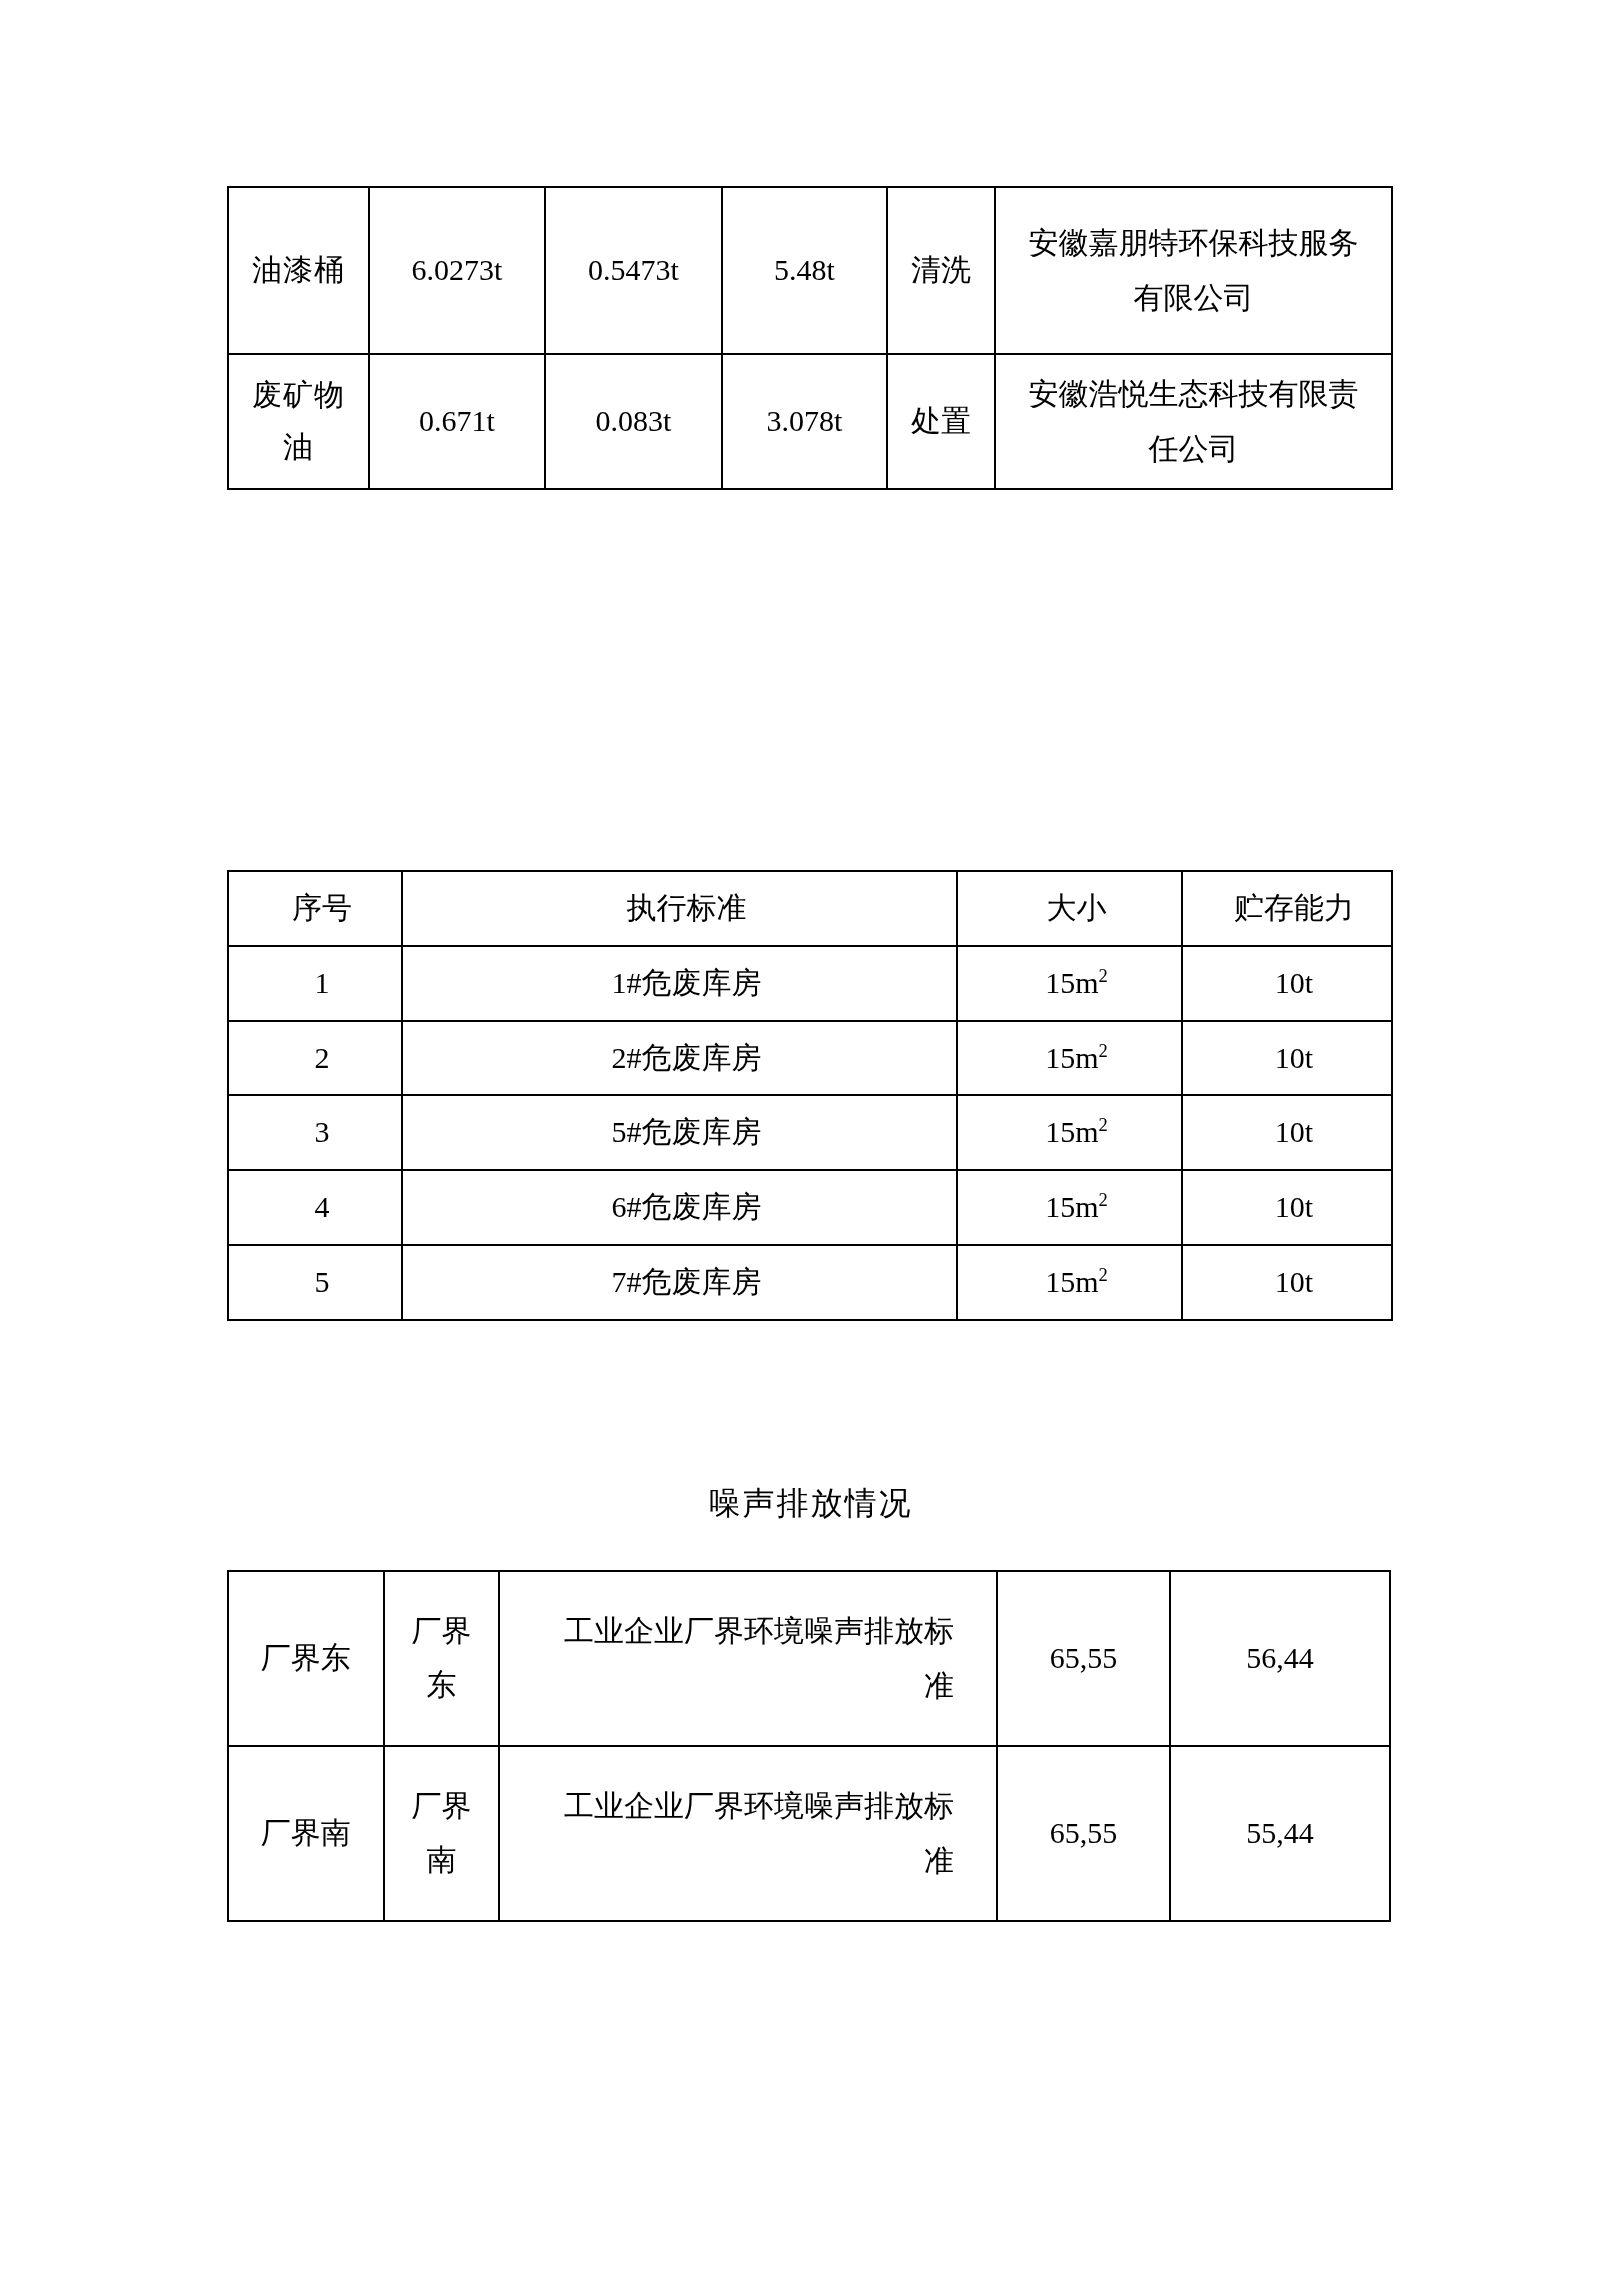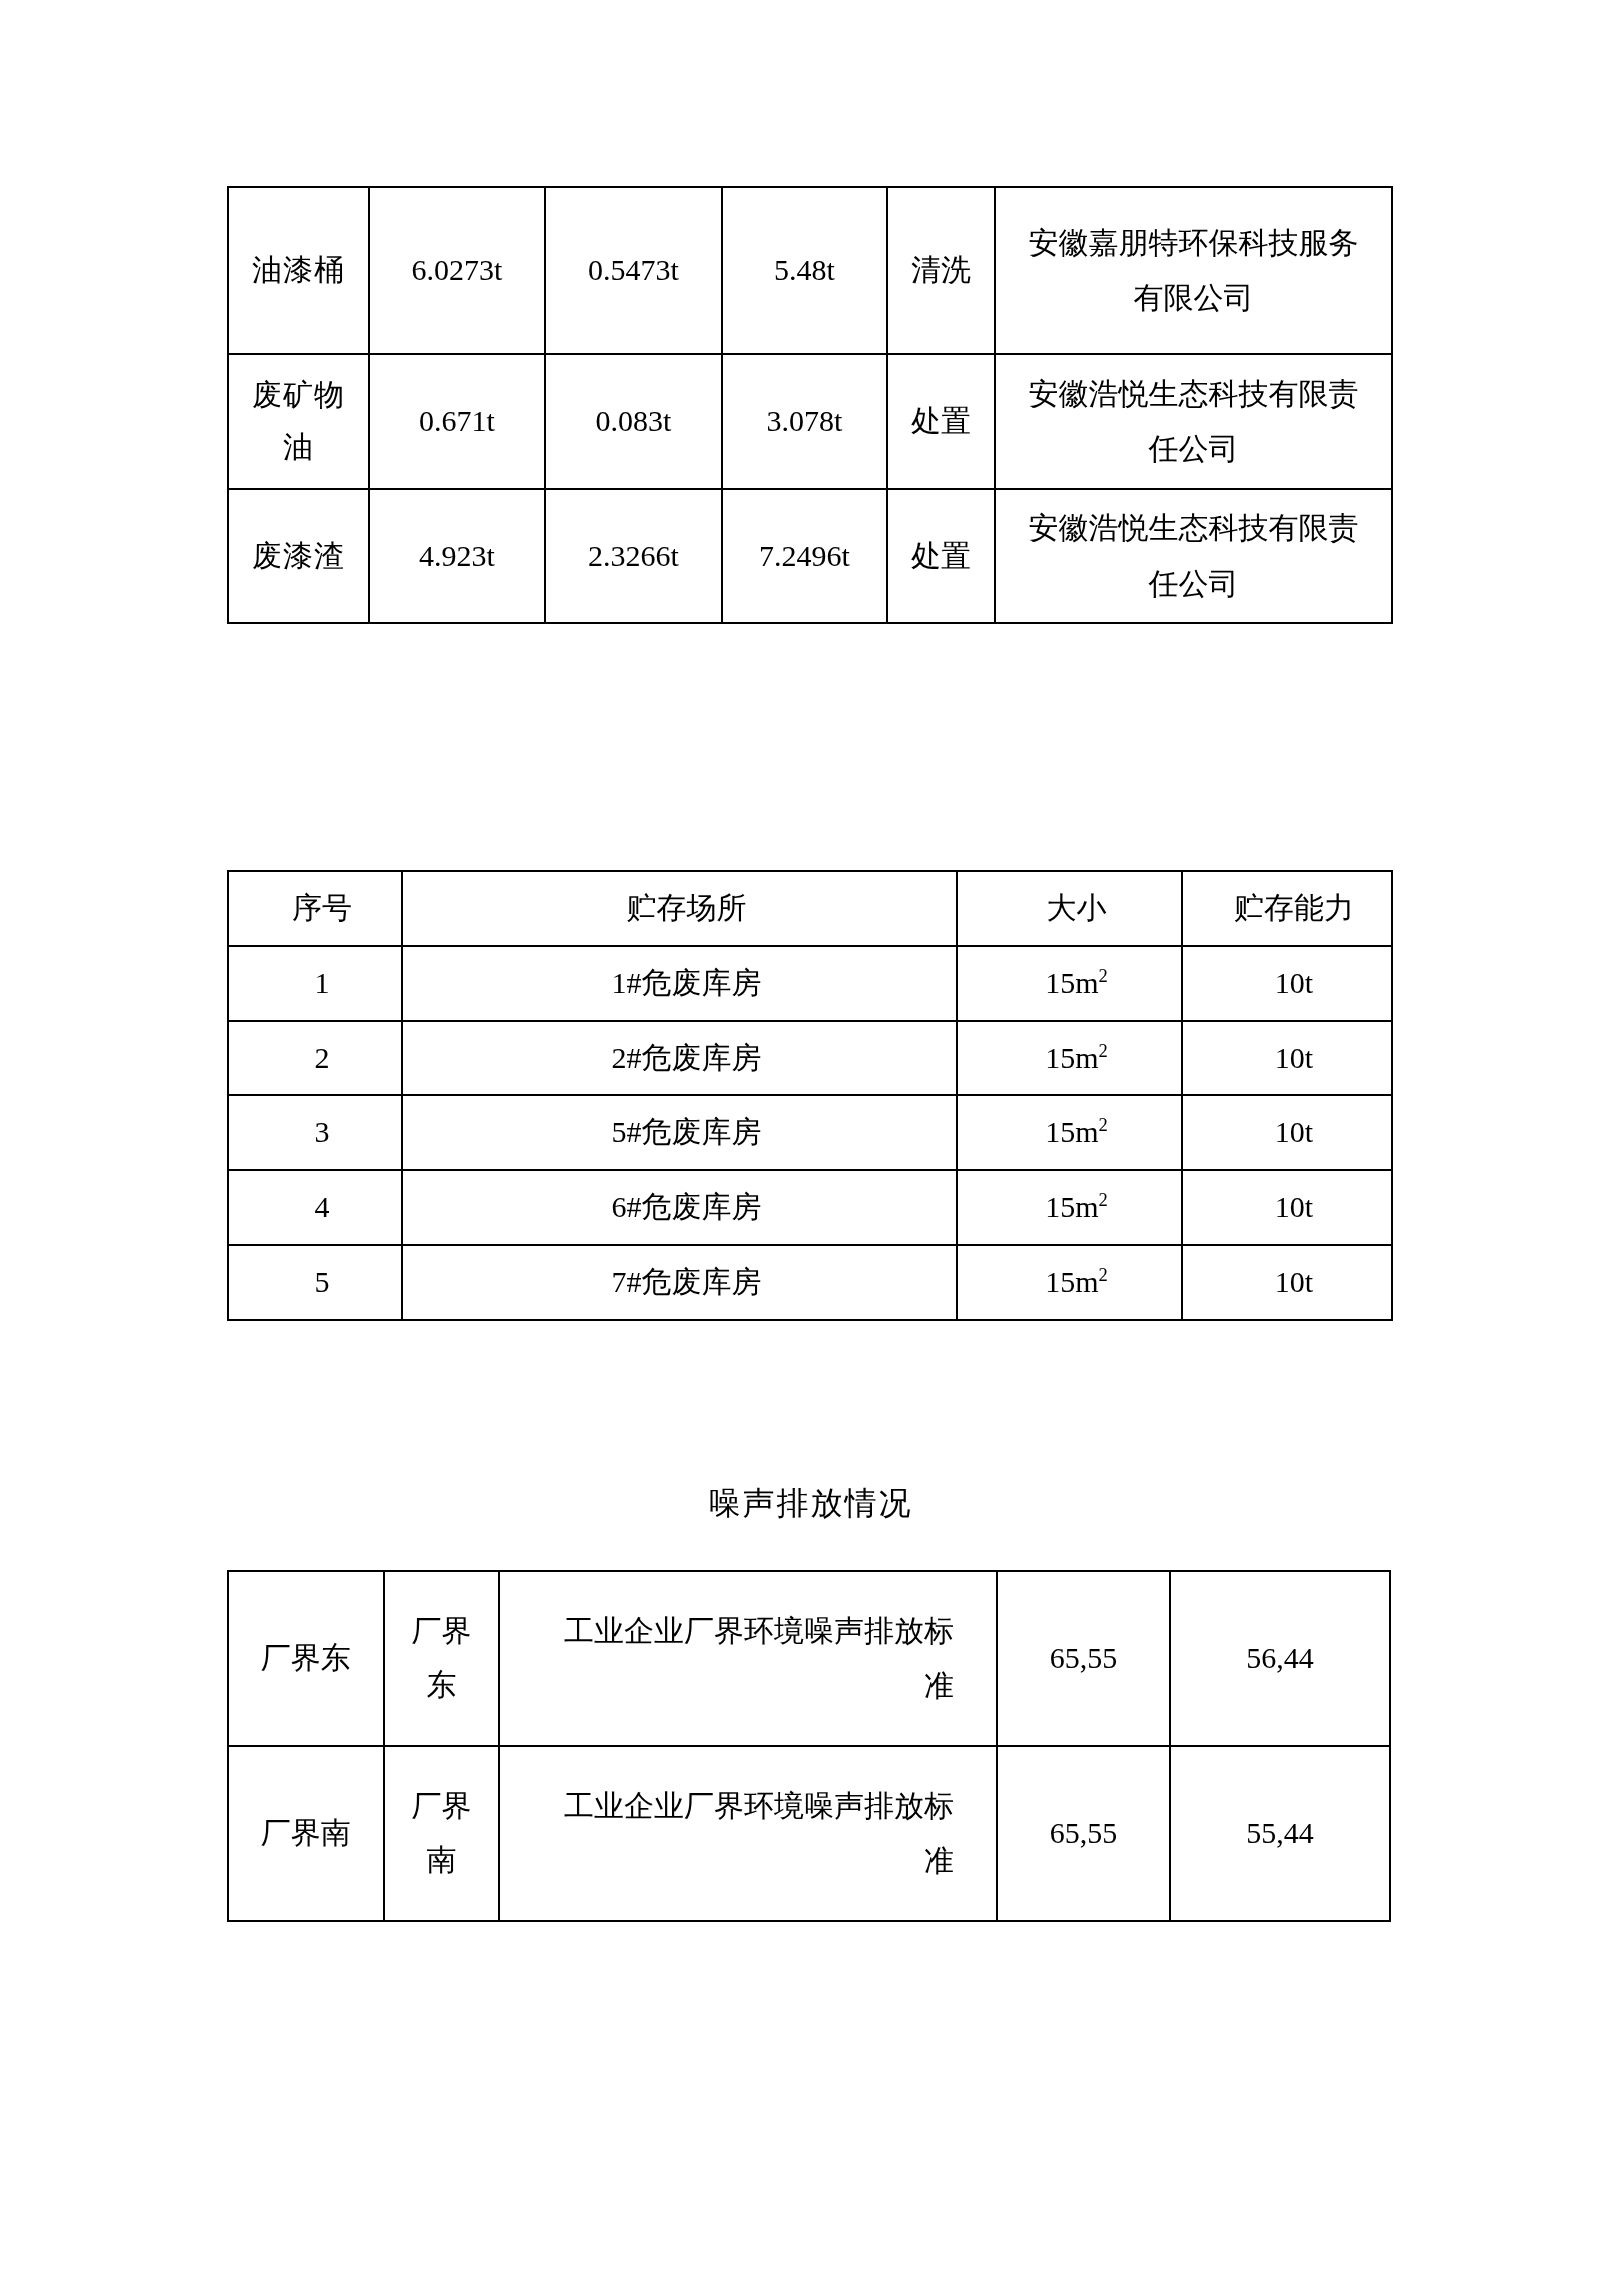--- a/index.html
+++ b/index.html
@@ -142,46 +142,34 @@
           <span class="narrow-wrap">废矿物油</span>
         </td>
         <td>0.671t</td>
         <td>0.083t</td>
         <td>3.078t</td>
         <td>处置</td>
         <td>
           <span class="unit-wrap">安徽浩悦生态科技有限责任公司</span>
         </td>
       </tr>
-      <tr class="row-mid">
-        <td class="cell-name">
-          <span class="narrow-wrap">废漆渣</span>
-        </td>
-        <td>4.923t</td>
-        <td>2.3266t</td>
-        <td>7.2496t</td>
-        <td>处置</td>
-        <td>
-          <span class="unit-wrap">安徽浩悦生态科技有限责任公司</span>
-        </td>
-      </tr>
     </tbody>
   </table>
 
   <table class="doc-table" id="table-storage">
     <colgroup>
       <col class="c-no">
         <col class="c-site">
         <col class="c-size">
         <col class="c-cap">
     </colgroup>
     <tbody>
       <tr>
         <td>序号</td>
-        <td>贮存场所</td>
+        <td>执行标准</td>
         <td>大小</td>
         <td>贮存能力</td>
       </tr>
       <tr>
         <td>1</td>
         <td>1#危废库房</td>
         <td><span>15m</span><sup class="unit-sup">2</sup></td>
         <td>10t</td>
       </tr>
       <tr>

